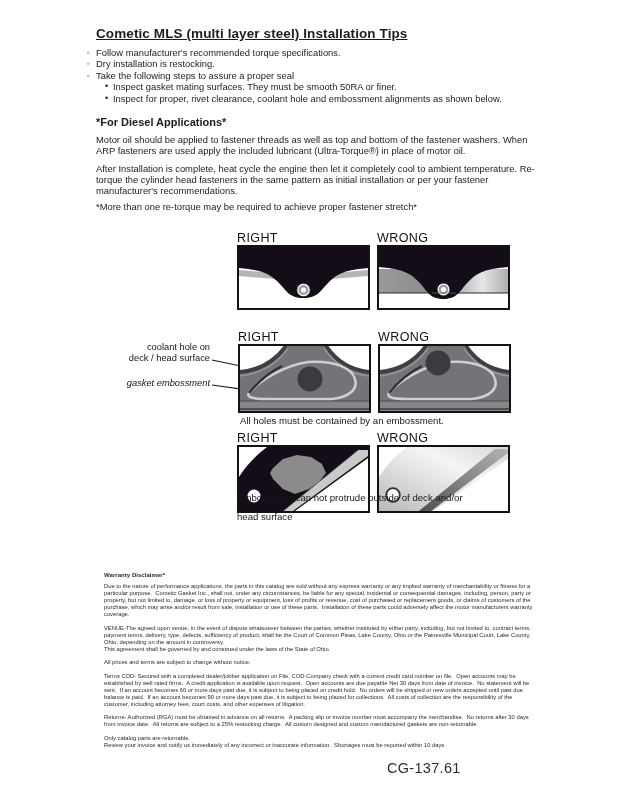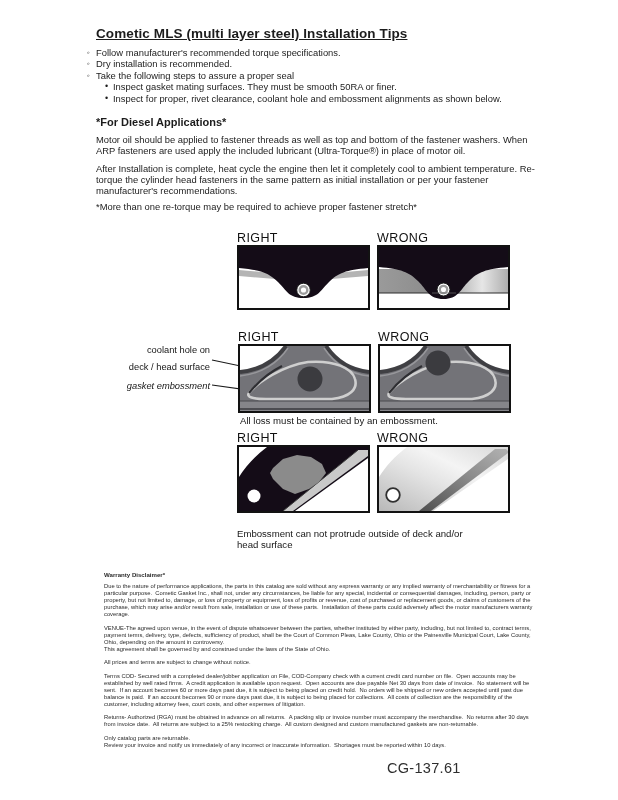--- a/index.html
+++ b/index.html
@@ -20,21 +20,21 @@
   .dz-p   { left:96px; width:448px; font-size:9.4px; line-height:10.9px; }
   .dz-p1  { top:135px; }
   .dz-p2  { top:164px; }
   .dz-note{ top:202px; }
 
   .dlab { font-size:12.5px; letter-spacing:.4px; text-align:left; width:133px; color:#111; }
   .dbox { border:2px solid #121212; width:133px; background:#fff; }
   .dbox svg { display:block; }
   .cap  { font-size:9.6px; color:#161616; }
 
-  .annot { left:110px; width:100px; text-align:right; font-size:9.3px; line-height:17px; white-space:pre-line; color:#161616; }
+  .annot { left:110px; width:100px; text-align:right; font-size:9.3px; line-height:11px; white-space:pre-line; color:#161616; }
   .leaders { left:110px; top:330px; pointer-events:none; }
 
   .disclaimer { left:104px; top:571px; width:430px; font-size:5.8px; line-height:7px; color:#2a2a2a; }
   .disclaimer .disc-h { font-size:6.1px; font-weight:bold; margin-bottom:5px; }
   .disclaimer p { white-space:pre-wrap; margin-bottom:6.5px; }
 
   .doc-code { left:387px; top:760px; font-size:14.5px; letter-spacing:.3px; color:#2e2e2e; }
 </style>
 </head>
 <body>
@@ -43,21 +43,21 @@
 
   <div class="abs title">Cometic MLS (multi layer steel) Installation Tips</div>
 
   <div class="abs tips">
     <div class="brow">
       <span class="mk1">◦</span>
       <span>Follow manufacturer's recommended torque specifications.</span>
     </div>
     <div class="brow">
       <span class="mk1">◦</span>
-      <span>Dry installation is recommended.</span>
+      <span>Dry installation is restocking.</span>
     </div>
     <div class="brow">
       <span class="mk1">◦</span>
       <span>Take the following steps to assure a proper seal</span>
     </div>
     <div class="brow sub">
       <span class="mk2">•</span>
       <span>Inspect gasket mating surfaces.  They must be smooth 50RA or finer.</span>
     </div>
     <div class="brow sub">
@@ -144,21 +144,21 @@
       <path d="M84,2 C94,17 109,28 129,30" fill="none" stroke="#97979b" stroke-width="1.4"></path>
       <rect x="0" y="55" width="129" height="10" fill="#85858a"></rect>
       <line x1="0" y1="55" x2="129" y2="55" stroke="#4a4a4e" stroke-width="1.2"></line>
       <line x1="0" y1="63" x2="129" y2="63" stroke="#3a3a3e" stroke-width="1.6"></line>
       <path d="M9,47 C18,36 42,20 68,16 C94,14 112,22 115,33 C118,43 110,51 92,53 L26,53 C13,53 6,51 9,47 Z" fill="none" stroke="#cfcfcf" stroke-width="2.6"></path>
       <path d="M9,47 C18,36 30,26 42,20" fill="none" stroke="#2e2e32" stroke-width="2.2"></path>
       <circle cx="58" cy="17" r="12.5" fill="#3b3b3f"></circle>
     </svg>
   </div>
 
-  <div class="abs cap" style="left:240px; top:415px;">All loss must be contained by an embossment.</div>
+  <div class="abs cap" style="left:240px; top:415px;">All holes must be contained by an embossment.</div>
 
   <div class="abs dlab" style="left:237px; top:431px;">RIGHT</div>
   <div class="abs dlab" style="left:377px; top:431px;">WRONG</div>
 
   <div class="abs dbox" style="left:237px; top:445px; height:68px;">
     <svg width="129" height="64" viewBox="0 0 129 64">
       <rect width="129" height="64" fill="#ffffff"></rect>
       <rect width="129" height="64" fill="#140c17"></rect>
       <path d="M0,0 L28,0 C16,9 7,19 0,30 Z" fill="#ffffff"></path>
       <polygon points="44,64 119,3 129,3 129,9 54,64" fill="#c9c9c9"></polygon>
@@ -186,21 +186,21 @@
       </defs>
       <rect width="129" height="64" fill="#ffffff"></rect>
       <rect width="129" height="64" fill="url(#g3a)"></rect>
       <path d="M0,0 L28,0 C16,9 7,19 0,30 Z" fill="#ffffff"></path>
       <polygon points="40,64 116,2 127,2 129,4 129,6 52,64" fill="url(#g3b)"></polygon>
       <polygon points="54,64 129,12 129,64" fill="#ffffff"></polygon>
       <circle cx="14" cy="48" r="6.8" fill="#ffffff" stroke="#303030" stroke-width="1.8"></circle>
     </svg>
   </div>
 
-  <div class="abs cap" style="left:237px; top:528px; width:240px; line-height:11px;">Embossment can not protrude outside of deck and/or head surface</div>
+  <div class="abs cap" style="left:237px; top:488px; width:240px; line-height:19px;">Embossment can not protrude outside of deck and/or head surface</div>
 
   <div class="abs disclaimer">
     <div class="disc-h">Warranty Disclaimer*</div>
     <p>Due to the nature of performance applications, the parts in this catalog are sold without any express warranty or any implied warranty of merchantability or fitness for a particular purpose.  Cometic Gasket Inc., shall not, under any circumstances, be liable for any special, incidental or consequential damages, including, person, party or property, but not limited to, damage, or loss of property or equipment, loss of profits or revenue, cost of purchased or replacement goods, or claims of customers of the purchase, which may arise and/or result from sale, installation or use of these parts.  Installation of these parts could adversely affect the motor manufacturers warranty coverage.</p>
     <p>VENUE-The agreed upon venue, in the event of dispute whatsoever between the parties, whether instituted by either party, including, but not limited to, contract terms, payment terms, delivery, type, defects, sufficiency of product, shall be the Court of Common Pleas, Lake County, Ohio or the Painesville Municipal Court, Lake County, Ohio, depending on the amount in controversy.
 This agreement shall be governed by and construed under the laws of the State of Ohio.</p>
     <p>All prices and terms are subject to change without notice.</p>
     <p>Terms COD- Secured with a completed dealer/jobber application on File, COD-Company check with a current credit card number on file.  Open accounts may be established by well rated firms.  A credit application is available upon request.  Open accounts are due payable Net 30 days from date of invoice.  No statement will be sent.  If an account becomes 60 or more days past due, it is subject to being placed on credit hold.  No orders will be shipped or new orders accepted until past due balance is paid.  If an account becomes 90 or more days past due, it is subject to being placed for collections.  All costs of collection are the responsibility of the customer, including attorney fees, court costs, and other expenses of litigation.</p>
     <p>Returns- Authorized (RGA) must be obtained in advance on all returns.  A packing slip or invoice number must accompany the merchandise.  No returns after 30 days from invoice date.  All returns are subject to a 25% restocking charge.  All custom designed and custom manufactured gaskets are non-returnable.</p>
     <p>Only catalog parts are returnable.

